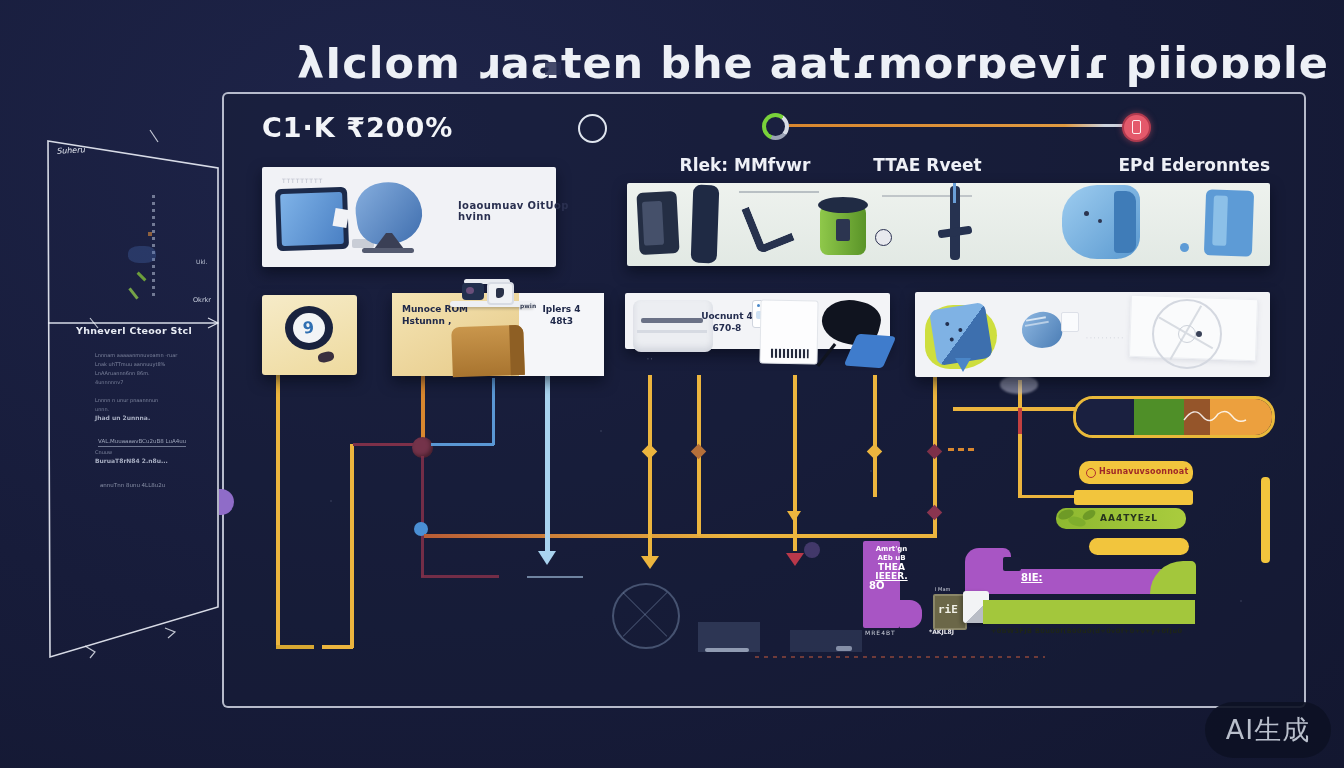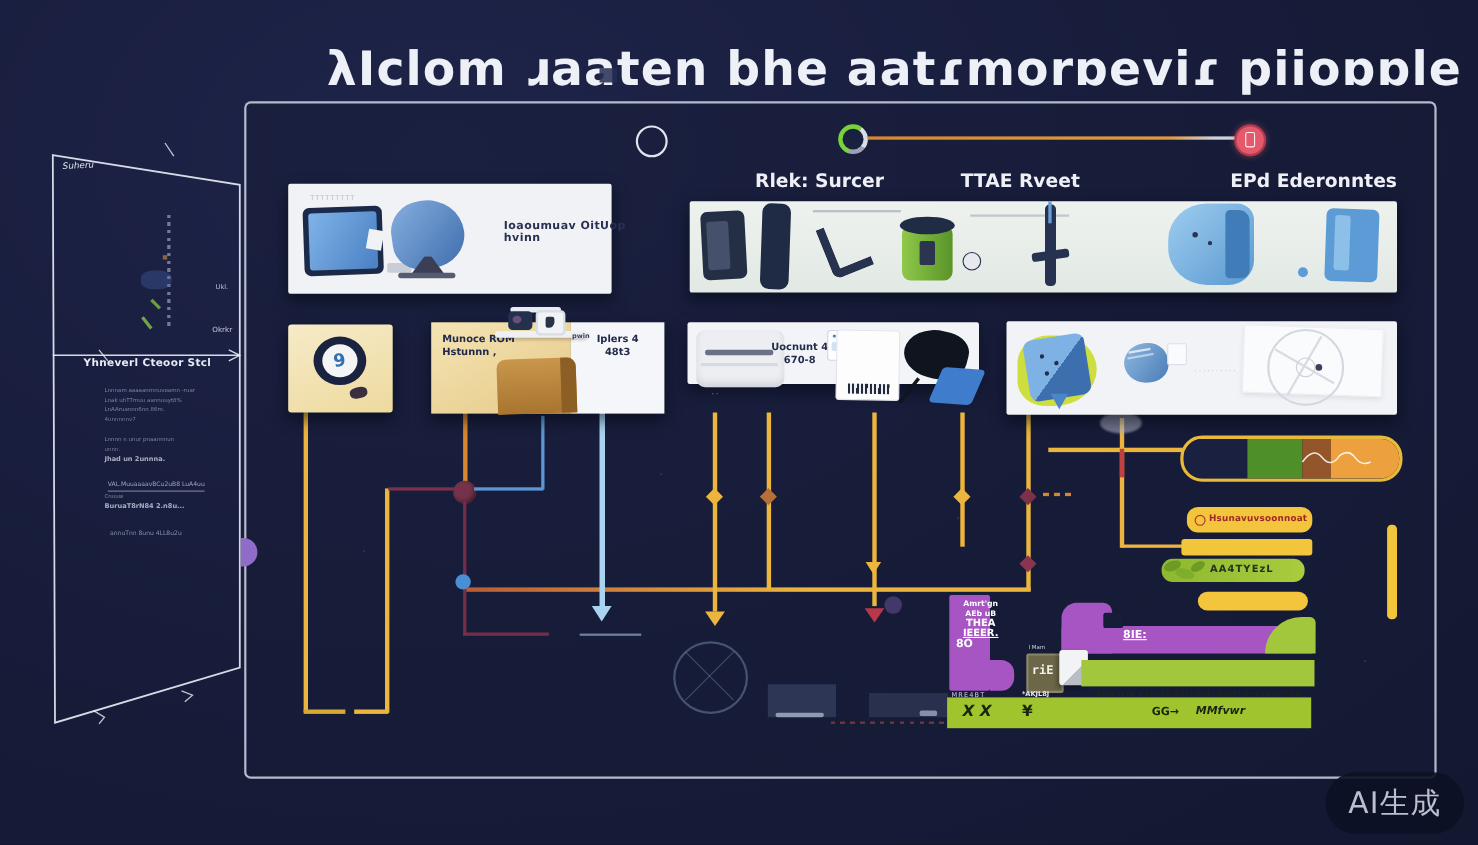--- a/index.html
+++ b/index.html
@@ -54,29 +54,30 @@
   <div class="a txt" style="left:95px;top:397px;font-size:5px;color:rgba(200,210,230,.55);">Lnnnn n unur pnaannnun</div>
   <div class="a txt" style="left:95px;top:406px;font-size:5px;color:rgba(200,210,230,.5);">unnn.</div>
   <div class="a txt" style="left:95px;top:414px;font-size:6px;font-weight:700;color:rgba(215,222,238,.75);">Jhad un 2unnna.</div>
   <div class="a txt" style="left:98px;top:438px;font-size:5.5px;color:rgba(210,218,235,.7);border-bottom:1px solid rgba(200,210,230,.5);padding-bottom:2px;">VAL.MuuaaaavBCu2uB8 LuA4uu</div>
   <div class="a txt" style="left:95px;top:449px;font-size:5px;color:rgba(200,210,230,.55);">Cnuuw</div>
   <div class="a txt" style="left:95px;top:457px;font-size:6px;font-weight:700;color:rgba(215,222,238,.75);">BuruaT8rN84 2.n8u...</div>
   <div class="a txt" style="left:100px;top:482px;font-size:5.5px;color:rgba(205,213,232,.6);">annuTnn 8unu 4LL8u2u</div>
 
   <div class="a" style="left:219px;top:489px;width:15px;height:26px;background:#8f6cc8;border-radius:0 13px 13px 0;"></div>
 
+  <div class="a txt" style="left:262px;top:112px;font-size:27px;font-weight:700;letter-spacing:1px;color:#f2f4f8;">C1·K ₹200%</div>
   <div class="a" style="left:578px;top:114px;width:25px;height:25px;border:2.5px solid #dfe5ee;border-radius:50%;"></div>
   <div class="a" style="left:762px;top:113px;width:27px;height:27px;border-radius:50%;background:conic-gradient(from 200deg,#79d23a 0 55%,#d8dde6 55% 80%,#9aa2b4 80% 100%);">
     <div class="a" style="left:4px;top:4px;width:19px;height:19px;border-radius:50%;background:#1a2040;"></div>
   </div>
   <div class="a" style="left:789px;top:124px;width:336px;height:3px;background:linear-gradient(90deg,#d8872f,#e09a41 82%,#cdd3de 94%,#cdd3de);"></div>
   <div class="a" style="left:1122px;top:113px;width:25px;height:25px;border-radius:50%;background:#e4596b;border:2px solid #b13a4e;box-shadow:0 0 6px rgba(228,89,107,.5);">
     <div class="a" style="left:8px;top:5px;width:7px;height:12px;border:1.5px solid #fff;border-radius:2px;opacity:.9;"></div>
   </div>
-  <div class="a txt" style="left:660px;top:155px;width:170px;text-align:center;font-size:17px;font-weight:600;">Rlek: Surcer</div>
+  <div class="a txt" style="left:660px;top:155px;width:170px;text-align:center;font-size:17px;font-weight:600;">Rlek: MMfvwr</div>
   <div class="a txt" style="left:845px;top:155px;width:165px;text-align:center;font-size:17px;font-weight:600;">TTAE Rveet</div>
   <div class="a txt" style="left:1095px;top:155px;width:175px;text-align:right;font-size:17px;font-weight:600;">EPd Ederonntes</div>
 
   <div class="a" style="left:276px;top:375px;width:3.5px;height:272px;background:#ecb53e;"></div>
   <div class="a" style="left:276px;top:645px;width:38px;height:3.5px;background:#d8a832;"></div>
   <div class="a" style="left:322px;top:645px;width:31px;height:3.5px;background:#ecb53e;"></div>
   <div class="a" style="left:350px;top:444px;width:3.5px;height:204px;background:#ecb53e;"></div>
   <div class="a" style="left:353px;top:443px;width:68px;height:3px;background:#7d3049;"></div>
   <div class="a" style="left:421px;top:375px;width:3.5px;height:68px;background:#d8872f;"></div>
   <div class="a" style="left:412px;top:437px;width:21px;height:21px;border-radius:50%;background:#74334a;box-shadow:inset -2px -2px 4px rgba(0,0,0,.4);"></div>
@@ -295,24 +296,18 @@
   <div class="a" style="left:933px;top:594px;width:30px;height:32px;background:#6b6748;border:2px solid #8a8668;border-radius:2px;text-align:right;">
     <span class="a txt" style="left:3px;top:7px;font-size:11px;font-weight:700;color:#f2f2e8;font-family:'DejaVu Sans Mono',monospace;">riE</span>
   </div>
   <div class="a" style="left:963px;top:591px;width:26px;height:32px;background:linear-gradient(135deg,#f2f3f5 60%,#b9bdc6 60%);border-radius:3px;box-shadow:-2px 2px 4px rgba(0,0,0,.3);"></div>
   <div class="a txt" style="left:929px;top:628px;font-size:6px;font-weight:700;color:#e8e8ee;">*AKJL8J</div>
 
   <div class="a" style="left:983px;top:600px;width:212px;height:24px;background:#a3c73c;">
     <div class="a txt" style="left:8px;top:8px;font-size:6.5px;font-weight:700;color:#1e2616;letter-spacing:.4px;margin-top:19px;">+0bW3FJB B0u00f(B00u0(d+0v0f+0+v+y+0fJu0</div>
   </div>
 
-  <div class="a" style="left:861px;top:634px;width:331px;height:28px;background:#9fc42e;">
-    <span class="a txt" style="left:14px;top:5px;font-size:14px;font-weight:700;font-style:italic;color:#1c2410;">X X</span>
-    <span class="a txt" style="left:68px;top:5px;font-size:14px;font-weight:700;color:#1c2410;">¥</span>
-    <span class="a txt" style="left:186px;top:8px;font-size:10px;font-weight:700;color:#1c2410;">GG→</span>
-    <span class="a txt" style="left:226px;top:7px;font-size:10px;font-weight:700;font-style:italic;color:#1c2410;">MMfvwr</span>
-  </div>
 
   <div class="a" style="left:1205px;top:702px;width:126px;height:56px;background:rgba(13,17,36,.92);border-radius:30px;display:flex;align-items:center;justify-content:center;">
     <span class="txt" style="font-size:27px;color:#b9bfcc;letter-spacing:1px;">AI生成</span>
   </div>
 
 </div>
 
 </body></html>

